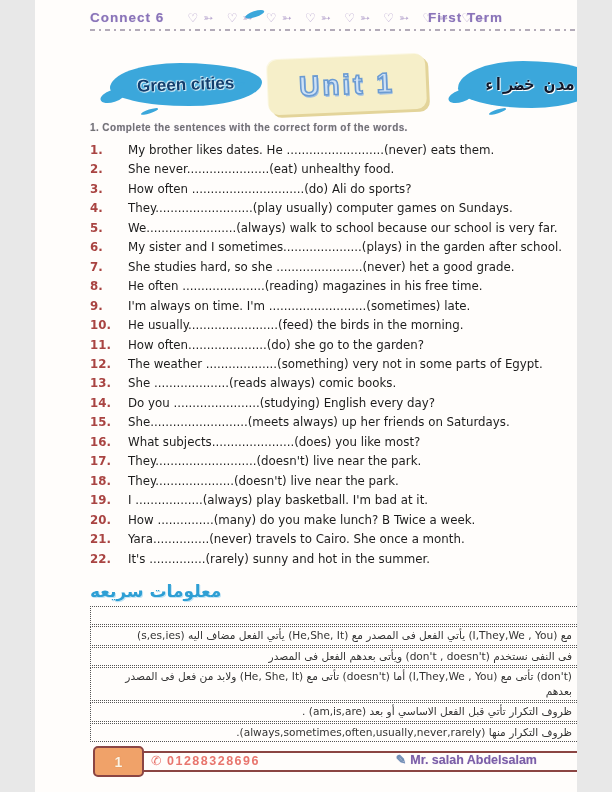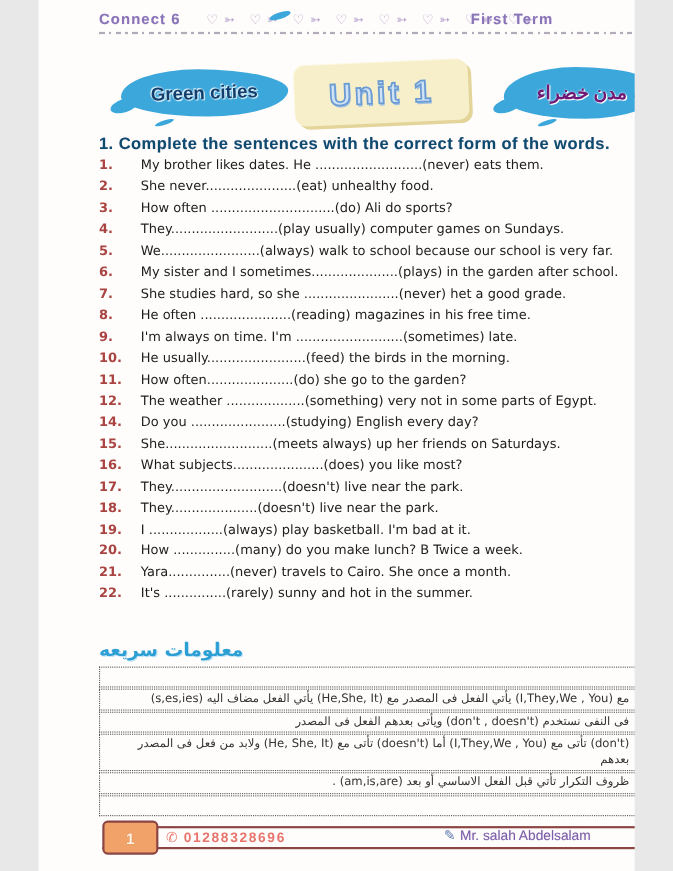--- a/index.html
+++ b/index.html
@@ -24,33 +24,33 @@
   
   .splash{position:absolute;background:#3ba7db;display:flex;align-items:center;justify-content:center;
           border-radius:46% 54% 48% 52% / 58% 44% 56% 42%;}
   .splash::before{content:"";position:absolute;width:26px;height:12px;background:#3ba7db;
           border-radius:50%;left:-10px;top:62%;transform:rotate(-18deg);
           box-shadow:160px -34px 0 -3px #3ba7db,30px 26px 0 -4px #3ba7db,120px 28px 0 -4px #3ba7db;}
   .splash-green{left:75px;top:63px;width:152px;height:43px;}
   .splash-green .t{font-size:17px;font-weight:bold;color:#123e6e;
           text-shadow:0 0 2px #ffffff,1px 1px 0 #bfe6f7,-1px -1px 0 #bfe6f7;transform:rotate(-2deg);}
   .splash-arabic{left:423px;top:61px;width:142px;height:47px;}
-  .splash-arabic .t{font-family:Liberation Serif, serif;font-size:17px;font-weight:bold;color:#701a75;
+  .splash-arabic .t{font-family:Liberation Mono, monospace;font-size:17px;font-weight:bold;color:#0f172a;
           text-shadow:0 0 2px #ffffff,1px 1px 0 #ffffff;direction:rtl;}
 
   .unit-box{position:absolute;left:233px;top:57px;width:158px;height:55px;background:#f6efc9;
           border-radius:10px;transform:rotate(-2.5deg);
           box-shadow:3px 3px 0 #e3d49a, -1px -1px 0 #fbf7e2;
           display:flex;align-items:center;justify-content:center;}
   .unit-box .t{font-size:28px;font-weight:bold;color:#cfe2f6;letter-spacing:3px;
           -webkit-text-stroke:1.6px #6b9bd2;text-shadow:1px 2px 0 #9fc0e4;}
 
   
-  .instruction{position:absolute;left:55px;top:122px;font-size:15px;font-weight:bold;
-          color:#0c4a6e;text-shadow:0 0 1px #c9bfe2;letter-spacing:.4px;}
+  .instruction{position:absolute;left:55px;top:122px;font-size:10px;font-weight:bold;
+          color:#737373;text-shadow:0 0 1px #c9bfe2;letter-spacing:.4px;}
 
   
   .items{position:absolute;left:55px;top:141px;width:505px;}
   .item{display:flex;line-height:19.45px;font-size:11.8px;color:#1c1c1c;
         font-family:"DejaVu Sans",sans-serif;white-space:nowrap;}
   .item .num{width:38px;flex:0 0 38px;color:#a94442;font-weight:bold;}
   .item .txt{flex:1;}
 
   
   .qi-title{position:absolute;left:55px;top:581px;width:513px;text-align:left;
@@ -66,21 +66,21 @@
 
   
   .f-line-top{position:absolute;left:95px;top:751px;width:482px;height:2px;background:#8b4543;}
   .f-line-bottom{position:absolute;left:58px;top:770px;width:519px;height:2px;background:#8b4543;}
   .page-box{position:absolute;left:58px;top:746px;width:47px;height:27px;background:#f0a269;
         border:2px solid #8b4543;border-radius:5px;display:flex;align-items:center;justify-content:center;
         font-size:14px;font-weight:bold;color:#fdf3e4;text-shadow:0 0 1px #c97b3e;}
   .phone{position:absolute;left:116px;top:753px;font-size:12.5px;font-weight:bold;color:#e8756d;
         letter-spacing:1.5px;}
   .phone .ic{color:#e8756d;font-weight:normal;margin-right:4px;}
-  .author{position:absolute;right:40px;top:752px;font-size:12.5px;font-weight:normal;color:#7b5ea7;
+  .author{position:absolute;right:40px;top:752px;font-size:12.5px;font-weight:bold;color:#7b5ea7;
         text-shadow:0 0 1px #cfc3e4;}
   .author .ic{color:#6f8fb5;margin-right:4px;}
 </style>
 </head>
 <body>
 
 <div class="page">
 
   <div class="edge-cream"></div>
   <div class="edge-line-soft"></div>
@@ -158,20 +158,24 @@
       <div class="item">
         <span class="num">11.</span>
         <span class="txt">How often.....................(do) she go to the garden?</span>
       </div>
 
       <div class="item">
         <span class="num">12.</span>
         <span class="txt">The weather ...................(something) very not in some parts of Egypt.</span>
       </div>
 
+      <div class="item">
+        <span class="num">13.</span>
+        <span class="txt">She ....................(reads always) comic books.</span>
+      </div>
 
       <div class="item">
         <span class="num">14.</span>
         <span class="txt">Do you .......................(studying) English every day?</span>
       </div>
 
       <div class="item">
         <span class="num">15.</span>
         <span class="txt">She..........................(meets always) up her friends on Saturdays.</span>
       </div>
@@ -234,20 +238,21 @@
         <span>(don't) تأتى مع (I,They,We , You) أما (doesn't) تأتى مع (He, She, It) ولابد من فعل فى المصدر بعدهم</span>
       </div>
 
       <div class="note">
         <span class="circ">5</span>
         <span>ظروف التكرار تأتي قبل الفعل الاساسي أو بعد (am,is,are) .</span>
       </div>
 
       <div class="note">
         <span class="circ">6</span>
+        <span>ظروف التكرار منها (always,sometimes,often,usually,never,rarely).</span>
       </div>
     </div>
 
   <div class="f-line-top"></div>
   <div class="f-line-bottom"></div>
   <div class="page-box">
     <span>1</span>
   </div>
   <div class="phone">
     <span class="ic">✆</span><span>01288328696</span>

